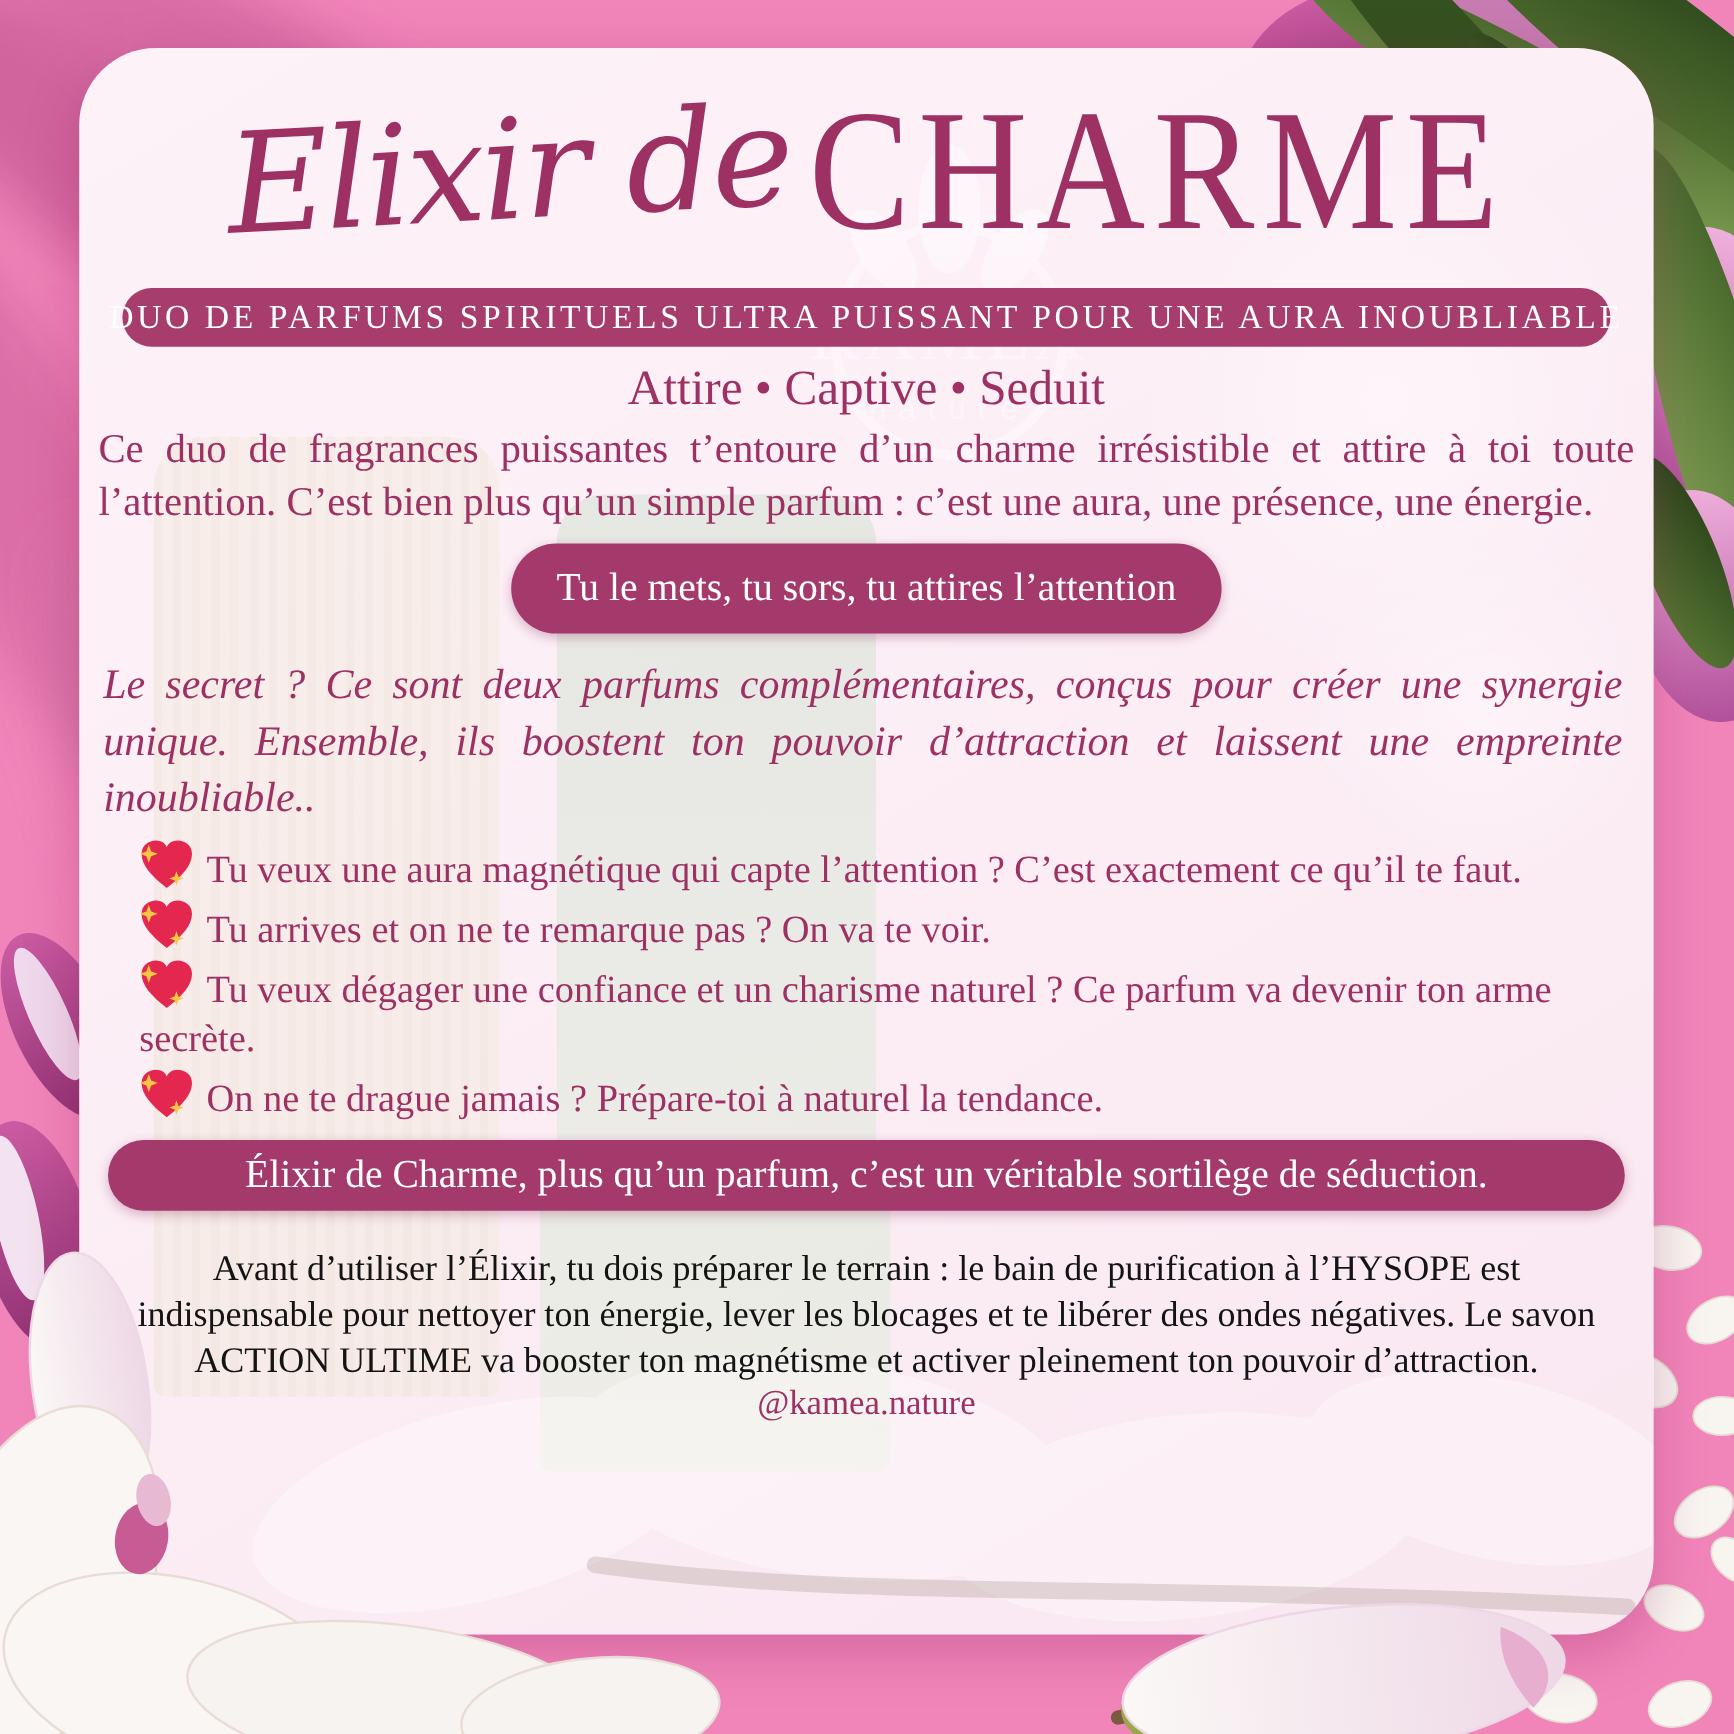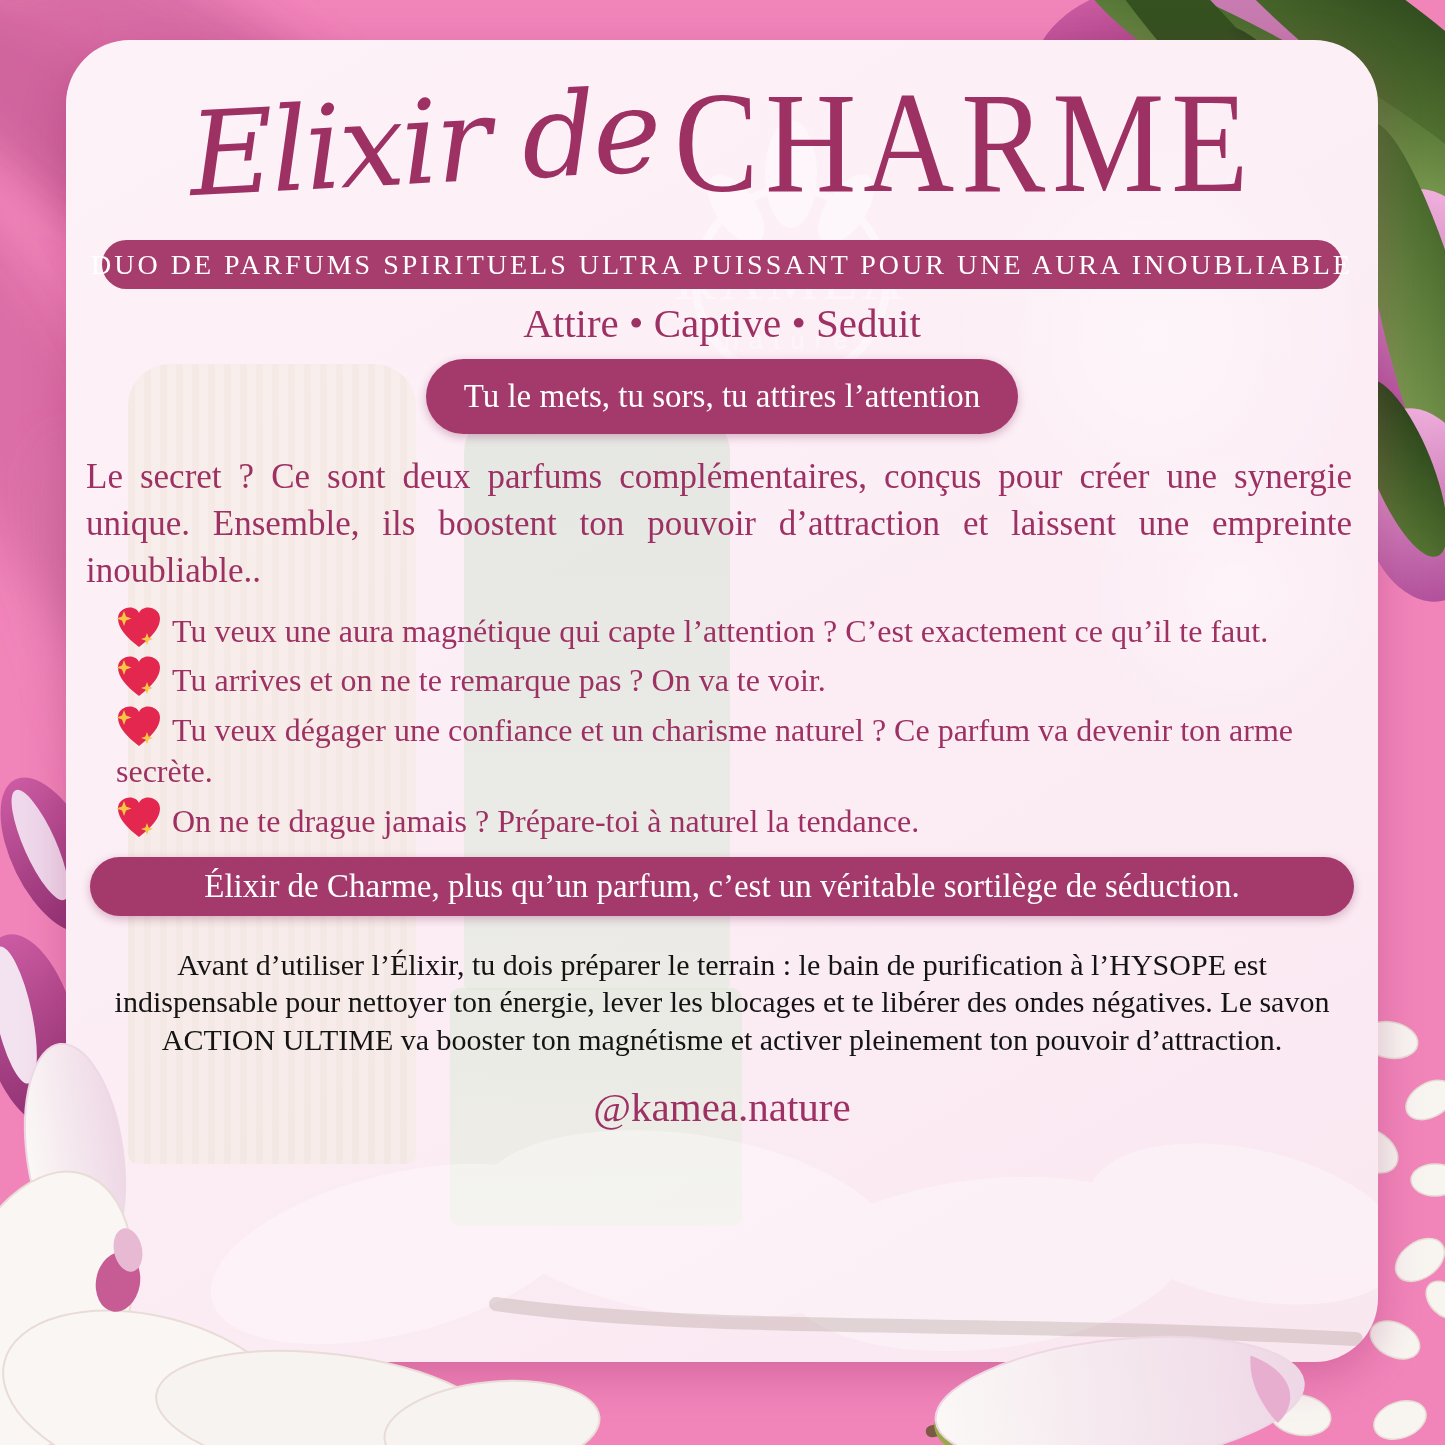--- a/index.html
+++ b/index.html
@@ -32,28 +32,28 @@
         transform:scaleY(1.14);line-height:1;font-weight:400;}
   .banner{margin:8px 36px 0;height:49px;border-radius:27px;background:#a73d6d;color:#fff;
         display:flex;align-items:center;justify-content:center;font-size:28px;letter-spacing:3px;
         white-space:nowrap;}
   .tagline{margin-top:10px;text-align:center;font-size:41px;color:#9e3163;}
   .intro{margin:6px 16px 0;font-size:34px;line-height:1.29;color:#9e3163;text-align:justify;}
   .shout{margin-top:10px;text-align:center;font-size:36px;letter-spacing:.5px;color:#9e3163;}
   .pill{background:#a43a6b;color:#fff;box-shadow:0 3px 10px rgba(130,25,80,.3);}
   .pill-primary{display:block;width:max-content;margin:12px auto 0;padding:19px 38px;border-radius:42px;
         font-size:33px;white-space:nowrap;}
-  .secret{margin:20px 26px 0 20px;font-size:35px;line-height:1.34;color:#9e3163;text-align:justify;}
+  .secret{margin:20px 26px 0 20px;font-size:35px;line-height:1.34;color:#9e3163;text-align:justify;font-style:italic;}
   .bullets{margin:12px 66px 0 50px;font-size:32px;line-height:1.3;color:#9e3163;font-family:Liberation Serif, serif;}
   .bullet{margin:4px 0 0;}
   .heart{display:inline-block;vertical-align:-7px;margin-right:10px;}
   .pill-secondary{display:block;margin:14px 24px 0;padding:11px 10px;border-radius:42px;
         font-size:33px;text-align:center;white-space:nowrap;}
   .footer-note{margin:30px auto 0;width:1215px;font-size:30px;line-height:1.26;color:#141414;text-align:center;}
-  .handle{margin-top:24px;text-align:center;font-size:41px;color:#9e3163;}
+  .handle{text-align:center;font-size:29px;color:#9e3163;}
 </style>
 </head>
 <body>
 
 <div class="stage">
 
   <svg class="layer" viewBox="0 0 1445 1445">
     <defs>
       <linearGradient id="leafA" x1="0" y1="0" x2="1" y2="1">
         <stop offset="0" stop-color="#263f18"></stop>
@@ -173,20 +173,21 @@
 
       <div class="title-row">
         <span class="title-script">Elixir de</span>
         <span class="title-caps">CHARME</span>
       </div>
 
       <div class="banner">DUO DE PARFUMS SPIRITUELS ULTRA PUISSANT POUR UNE AURA INOUBLIABLE</div>
 
       <div class="tagline">Attire • Captive • Seduit</div>
 
+      <p class="intro">Ce duo de fragrances puissantes t’entoure d’un charme irrésistible et attire à toi toute l’attention. C’est bien plus qu’un simple parfum : c’est une aura, une présence, une énergie.</p>
 
 
       <span class="pill pill-primary">Tu le mets, tu sors, tu attires l’attention</span>
 
       <p class="secret">Le secret ? Ce sont deux parfums complémentaires, conçus pour créer une synergie unique. Ensemble, ils boostent ton pouvoir d’attraction et laissent une empreinte inoubliable..</p>
 
       <div class="bullets">
         <p class="bullet"><svg class="heart" width="46" height="42" viewBox="0 0 46 42">
               <path d="M23 40 C10 30 2 21 2 11.5 C2 4.5 8 .5 14 .5 C18.2 .5 21.8 2.8 23 6 C24.2 2.8 27.8 .5 32 .5 C38 .5 44 4.5 44 11.5 C44 21 36 30 23 40 Z" fill="#e4274e"></path>
               <path d="M8 4 L10 9.5 L15.5 11.5 L10 13.5 L8 19 L6 13.5 L.5 11.5 L6 9.5 Z" fill="#f6c744"></path>

